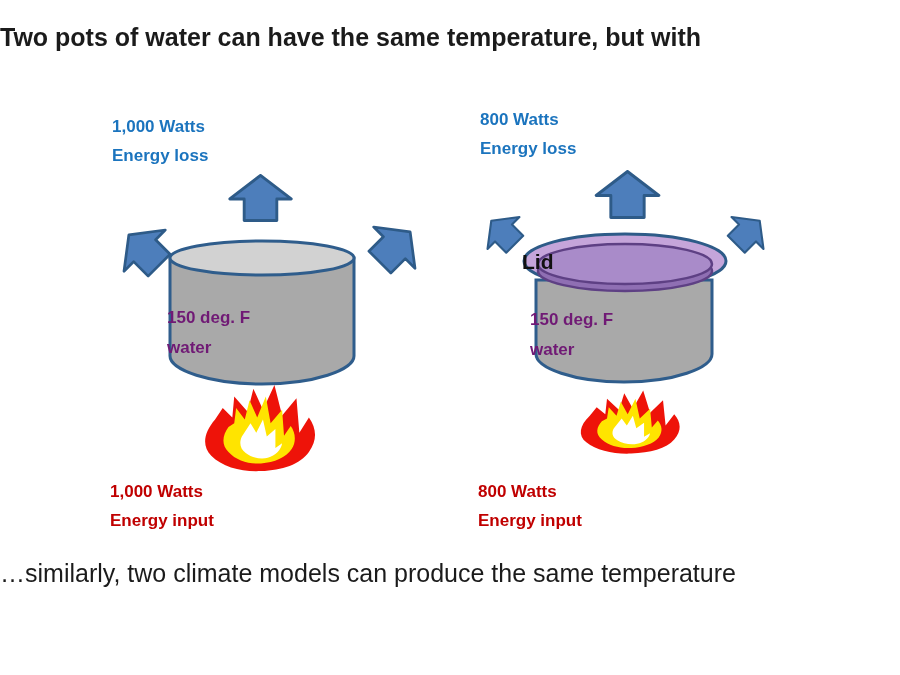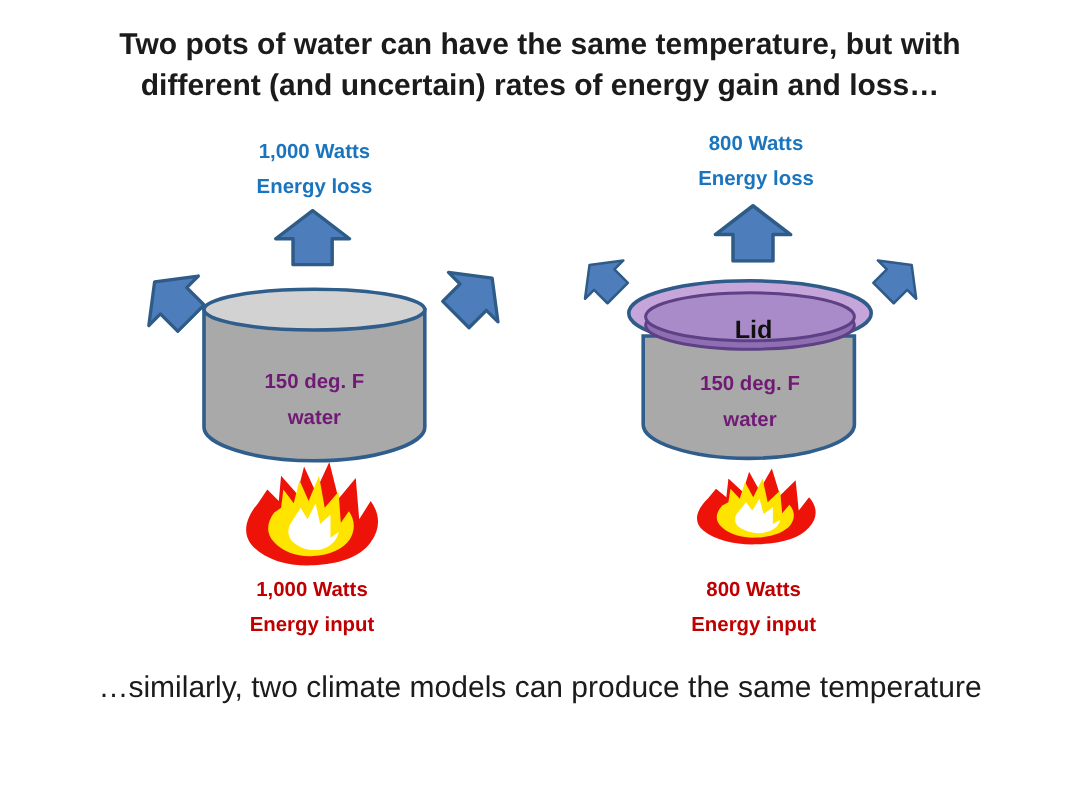--- a/index.html
+++ b/index.html
@@ -1,50 +1,49 @@
 <!DOCTYPE html>
 <html style="--blue-text: #1b74be; --red-text: #c00000; --gray-text: #8a8a8a; --arrow-fill: #4d7ebb; --arrow-stroke: #2e5b88; --pot-body: #a9a9a9; --pot-top: #d2d2d2; --pot-stroke: #2f5d8c; --lid-outer: #c5a5da; --lid-inner: #a98bc9; --lid-lip: #8f6fb3; --lid-stroke: #5e4084; --flame-red: #ee1309; --flame-yellow: #ffe400;"><head>
 <meta charset="utf-8">
 <style>
   html,body{margin:0;padding:0;}
   body{width:900px;height:675px;background:#ffffff;overflow:hidden;
        font-family:"Liberation Sans", sans-serif;-webkit-font-smoothing:antialiased;}
   .stage{position:relative;width:900px;height:675px;background:#fff;}
   .abs{position:absolute;}
-  .ctr{text-align:center;}
+  .ctr{}
   .title{left:0;top:20px;width:900px;font-size:25px;font-weight:bold;
          color:#1b1b1b;line-height:34px;}
   .footer-text{left:0;top:556px;width:900px;font-size:25px;font-weight:normal;
          color:#1b1b1b;line-height:34px;}
   .url{right:28px;top:638px;font-size:23px;font-weight:bold;color:var(--gray-text);}
   .lbl{font-weight:bold;font-size:17px;line-height:29px;white-space:pre-line;}
   .blue-lbl{color:var(--blue-text);}
   .red-lbl{color:var(--red-text);}
   .water-lbl{color:#701a75;line-height:30px;}
-  .lid-lbl{color:#111;font-weight:bold;font-size:21px;margin-top:14px;}
+  .lid-lbl{color:#111;font-weight:bold;font-size:21px;}
   svg{display:block;}
   .arrow-fill{fill:var(--arrow-fill);stroke:var(--arrow-stroke);stroke-width:3;stroke-linejoin:round;}
   .pot-body{fill:var(--pot-body);stroke:var(--pot-stroke);stroke-width:3;}
   .pot-top{fill:var(--pot-top);stroke:var(--pot-stroke);stroke-width:3;}
   .lid-outer{fill:var(--lid-outer);stroke:var(--arrow-stroke);stroke-width:3;}
   .lid-lip{fill:var(--lid-lip);stroke:var(--lid-stroke);stroke-width:2.5;}
   .lid-inner{fill:var(--lid-inner);stroke:var(--lid-stroke);stroke-width:2.5;}
   .flame-red{fill:var(--flame-red);}
   .flame-yellow{fill:var(--flame-yellow);}
   .flame-white{fill:#ffffff;}
   .z1{z-index:1;} .z2{z-index:2;} .z3{z-index:3;}
 </style>
 </head>
 <body>
 
 <div class="stage">
 
   <div class="abs ctr title">
     <div>Two pots of water can have the same temperature, but with</div>
-    <div>different (and uncertain) rates of energy gain and loss…</div>
   </div>
 
   <div class="abs ctr lbl blue-lbl" style="left:112px;top:112px;width:300px;">1,000 Watts
 Energy loss</div>
 
   <div class="abs z1" style="left:227px;top:174px;">
     <svg width="67" height="48" viewBox="0 0 68 50">
       <polygon class="arrow-fill" points="34,1.5 66,26 51,26 51,48.5 17,48.5 17,26 2,26"></polygon>
     </svg>
   </div>

